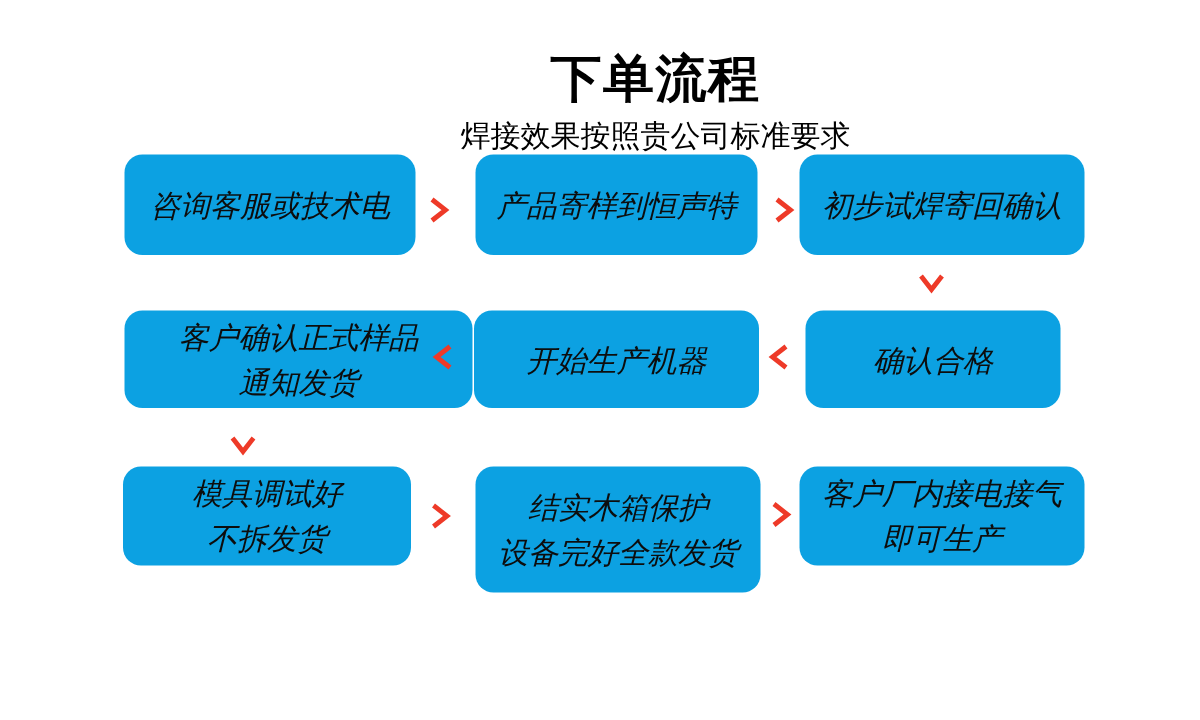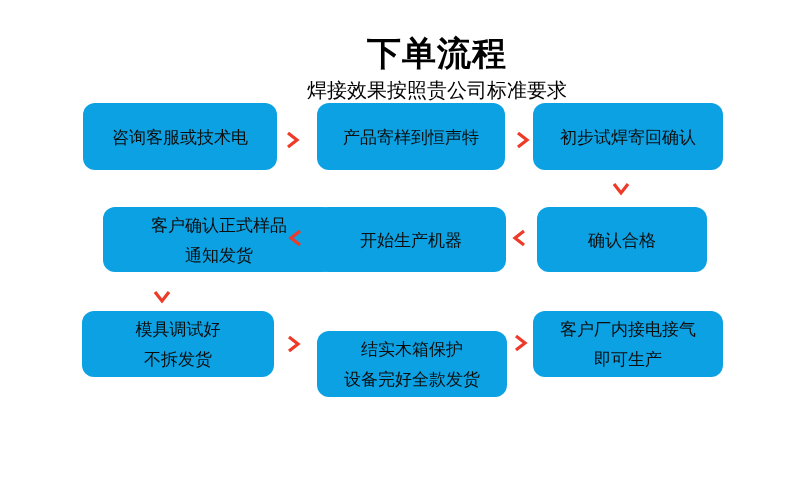--- a/index.html
+++ b/index.html
@@ -37,32 +37,33 @@
   }
   .step{
     position:absolute;
     background:var(--box);
     border-radius:12px;
     display:flex;
     flex-direction:column;
     justify-content:center;
     align-items:center;
     color:var(--box-text);
-    font-size:17px;
+    font-size:20px;
     line-height:30px;
     text-align:center;
+    font-style:italic;
   }
   .s0{left:83px;top:103px;width:194px;height:67px;}
   .s1{left:317px;top:103px;width:188px;height:67px;}
   .s2{left:533px;top:103px;width:190px;height:67px;}
-  .s3{left:83px;top:207px;width:232px;height:65px;margin-left:20px;}
+  .s3{left:83px;top:207px;width:232px;height:65px;}
   .s4{left:316px;top:207px;width:190px;height:65px;}
   .s5{left:537px;top:207px;width:170px;height:65px;}
   .s6{left:82px;top:311px;width:192px;height:66px;justify-content:center;}
-  .s7{left:317px;top:311px;width:190px;height:66px;margin-top:20px;}
+  .s7{left:317px;top:311px;width:190px;height:84px;}
   .s8{left:533px;top:311px;width:190px;height:66px;}
   .arrow{
     position:absolute;
     width:24px;height:24px;
     color:var(--arrow);
   }
   .a0{left:280px;top:128px;}
   .a1{left:510px;top:128px;}
   .a2{left:609px;top:176px;}
   .a3{left:508px;top:226px;}

